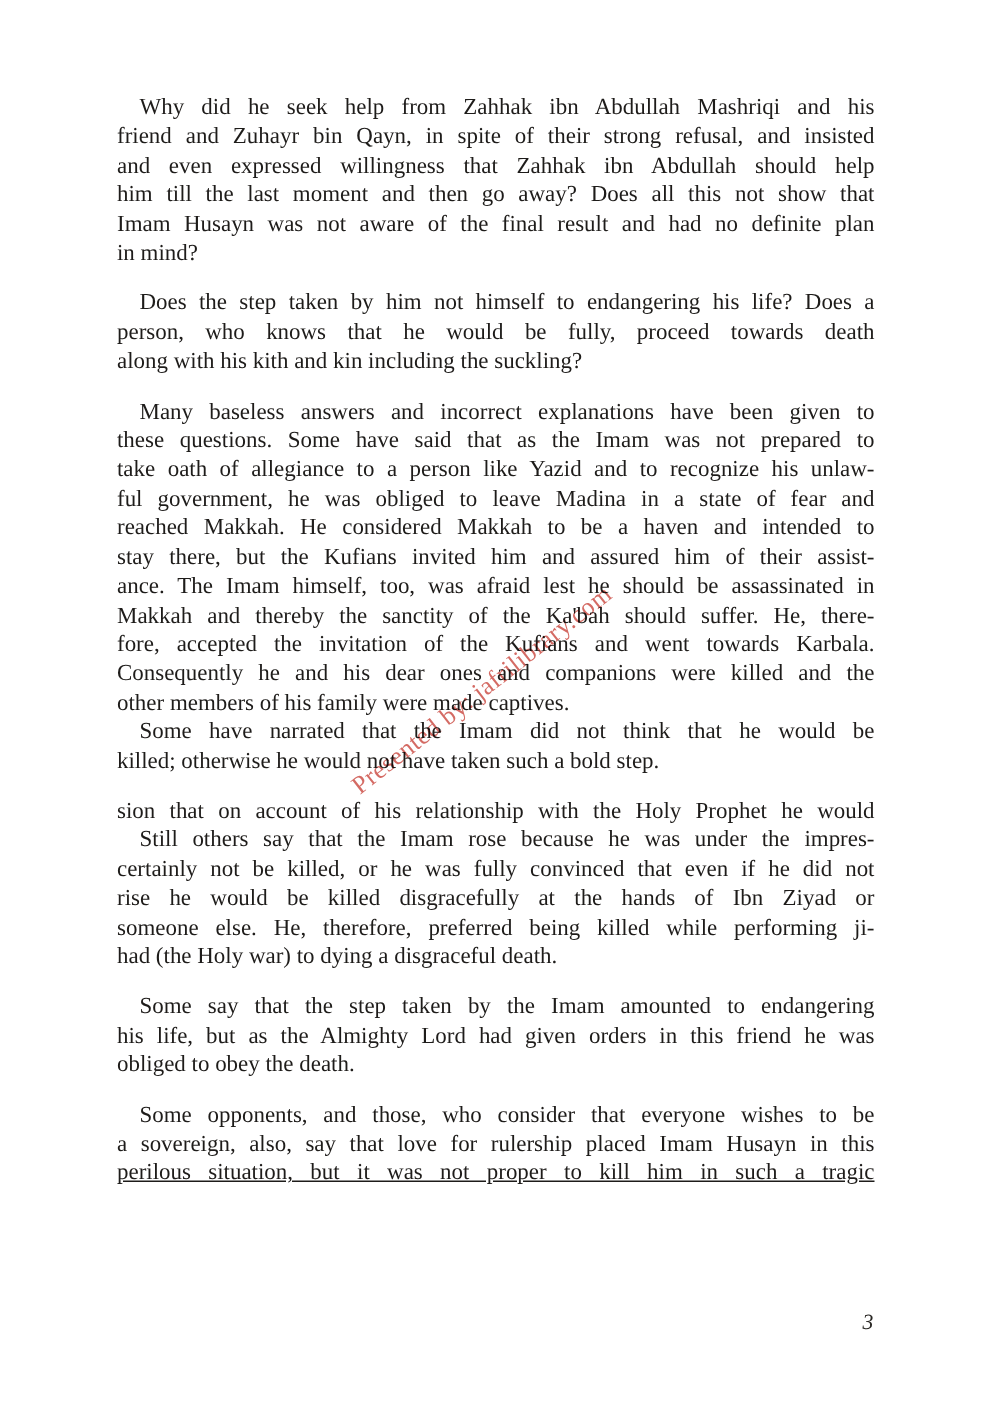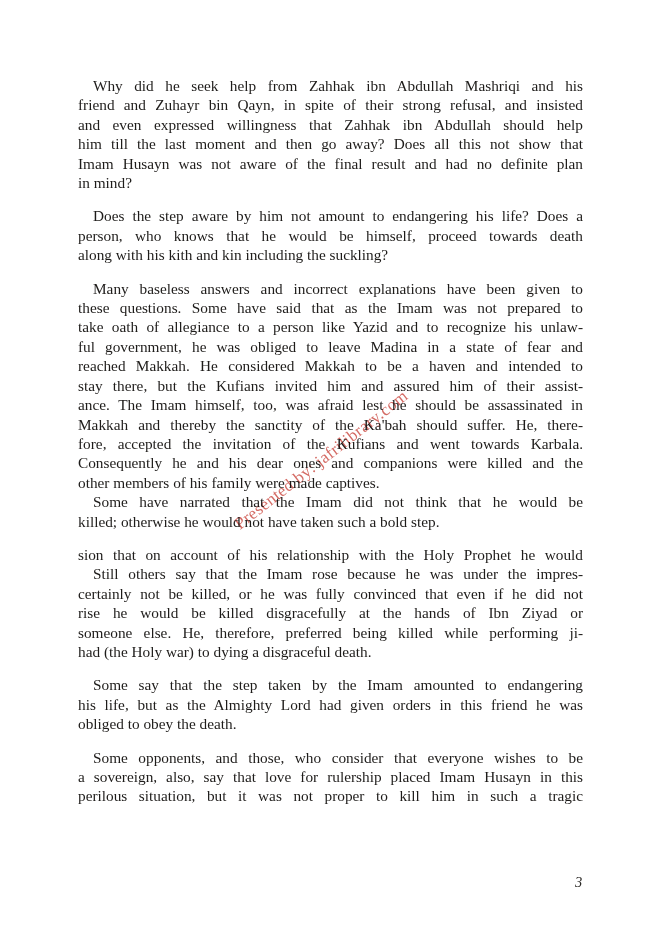--- a/index.html
+++ b/index.html
@@ -12,34 +12,34 @@
     width: 661px;
     height: 935px;
     background: #ffffff;
     overflow: hidden;
     font-family: "Liberation Serif", serif;
     color: #1e1c1a;
   }
   .text-block {
     position: absolute;
     left: 78px;
-    top: 76px;
+    top: 62px;
     width: 505px;
     font-size: 15.3px;
     line-height: 19.4px;
   }
   .para { margin: 0; }
   .para.gap { margin-top: 14px; }
   .line {
     text-align: justify;
     text-align-last: justify;
   }
   .line.first { text-indent: 15px; }
   .line.last { text-align-last: left; }
-  .line.last.jlast { text-align-last: justify; }
+  .line.last.jlast { text-align-last: justify; text-decoration: underline; }
   .watermark {
     position: absolute;
     left: 237px;
     top: 516px;
     transform-origin: 0 50%;
     transform: rotate(-38deg);
     font-family: "Liberation Serif", serif;
     font-size: 17px;
     letter-spacing: 0.4px;
     white-space: nowrap;
@@ -64,22 +64,22 @@
   <div class="text-block" id="body-container">
       <div class="para">
         <div class="line first">Why did he seek help from Zahhak ibn Abdullah Mashriqi and his</div>
         <div class="line">friend and Zuhayr bin Qayn, in spite of their strong refusal, and insisted</div>
         <div class="line">and even expressed willingness that Zahhak ibn Abdullah should help</div>
         <div class="line">him till the last moment and then go away? Does all this not show that</div>
         <div class="line">Imam Husayn was not aware of the final result and had no definite plan</div>
         <div class="line last">in mind?</div>
       </div>
       <div class="para gap">
-        <div class="line first">Does the step aware by him not amount to endangering his life? Does a</div>
-        <div class="line">person, who knows that he would be himself, proceed towards death</div>
+        <div class="line first">Does the step taken by him not himself to endangering his life? Does a</div>
+        <div class="line">person, who knows that he would be fully, proceed towards death</div>
         <div class="line last">along with his kith and kin including the suckling?</div>
       </div>
       <div class="para gap">
         <div class="line first">Many baseless answers and incorrect explanations have been given to</div>
         <div class="line">these questions. Some have said that as the Imam was not prepared to</div>
         <div class="line">take oath of allegiance to a person like Yazid and to recognize his unlaw-</div>
         <div class="line">ful government, he was obliged to leave Madina in a state of fear and</div>
         <div class="line">reached Makkah. He considered Makkah to be a haven and intended to</div>
         <div class="line">stay there, but the Kufians invited him and assured him of their assist-</div>
         <div class="line">ance. The Imam himself, too, was afraid lest he should be assassinated in</div>

